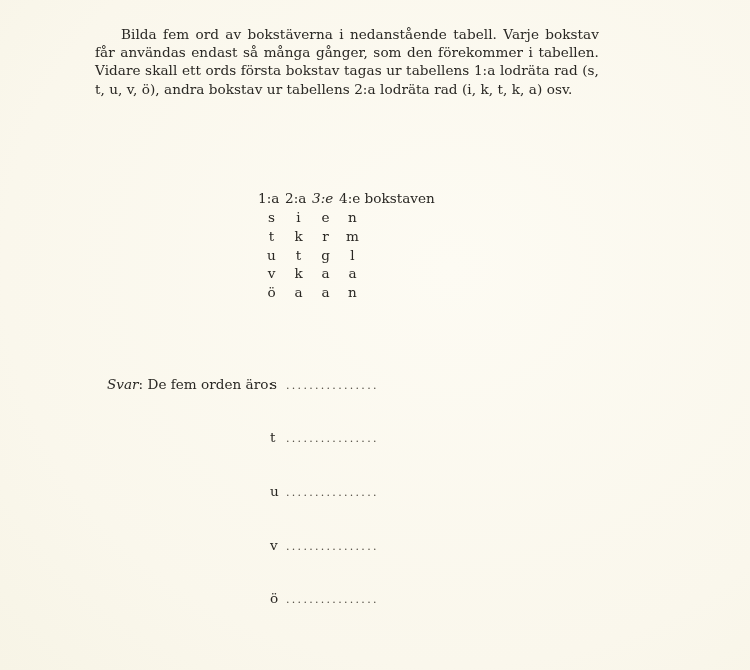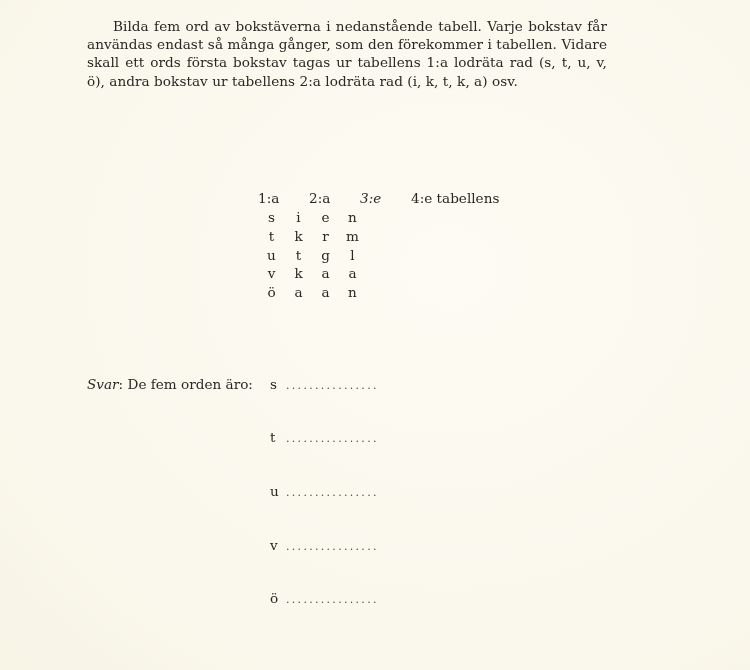--- a/index.html
+++ b/index.html
@@ -25,37 +25,36 @@
       position: absolute;
       left: 87px;
       top: 17px;
       width: 520px;
       font-size: 13.6px;
       line-height: 18.2px;
       text-align: justify;
       letter-spacing: 0.05px;
     }
     .instructions p {
-      margin: 0;
+      margin: 8px;
       text-indent: 26px;
       text-align: justify;
       text-align-last: left;
     }
     .table-block {
       position: absolute;
       left: 258px;
       top: 188px;
       font-size: 13.6px;
     }
     .table-header {
       display: flex;
       height: 20px;
       line-height: 20px;
       white-space: nowrap;
-      gap: 24px;
     }
     .table-header span { display: inline-block; }
     .th-1 { width: 27px; }
     .th-2 { width: 27px; }
     .th-3 { width: 27px; font-style: italic; }
     .th-4 { width: auto; }
     .table-row {
       display: flex;
       height: 18.8px;
       line-height: 18.8px;
@@ -69,21 +68,21 @@
       position: absolute;
       left: 0; top: 0;
     }
     .svar-line {
       position: absolute;
       left: 87px;
       top: 376px;
       font-size: 13.6px;
       white-space: nowrap;
     }
-    .svar-label { font-style: italic; }
+    .svar-label { font-style: italic; margin-left: 20px; }
     .answer-row {
       position: absolute;
       left: 270px;
       font-size: 13.6px;
       white-space: nowrap;
     }
     .answer-letter {
       display: inline-block;
       width: 16px;
     }
@@ -101,21 +100,21 @@
 
   <div class="instructions">
     <p>Bilda fem ord av bokstäverna i nedanstående tabell. Varje bokstav får användas endast så många gånger, som den förekommer i tabellen. Vidare skall ett ords första bokstav tagas ur tabellens 1:a lodräta rad (s, t, u, v, ö), andra bokstav ur tabellens 2:a lodräta rad (i, k, t, k, a) osv.</p>
   </div>
 
   <div class="table-block">
     <div class="table-header">
       <span class="th-1">1:a</span>
       <span class="th-2">2:a</span>
       <span class="th-3">3:e</span>
-      <span class="th-4">4:e tabellens</span>
+      <span class="th-4">4:e bokstaven</span>
     </div>
     <div class="table-row">
       <span>s</span>
       <span>i</span>
       <span>e</span>
       <span>n</span>
     </div>
     <div class="table-row">
       <span>t</span>
       <span>k</span>

